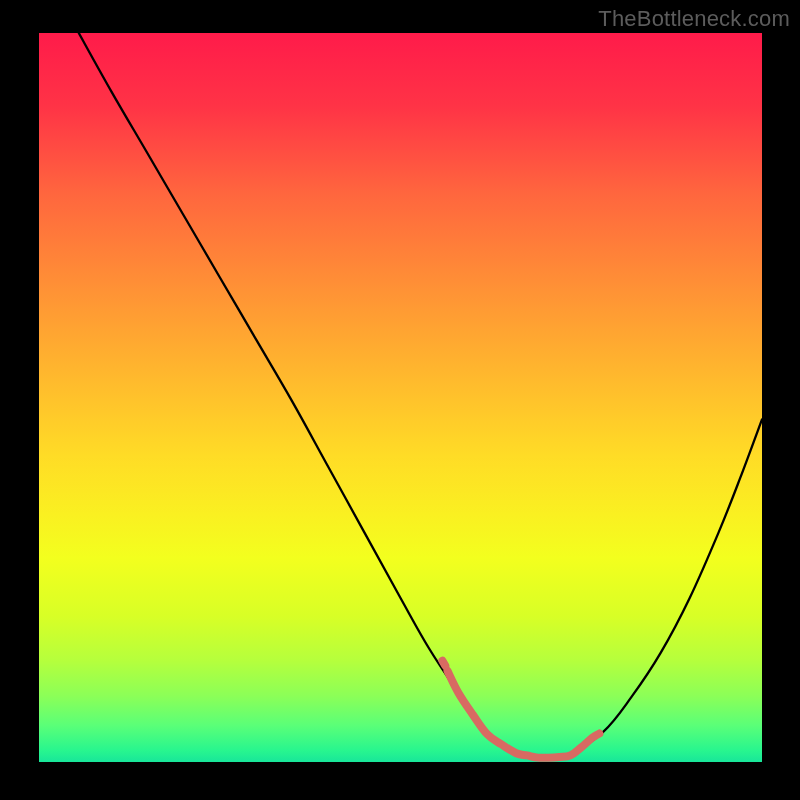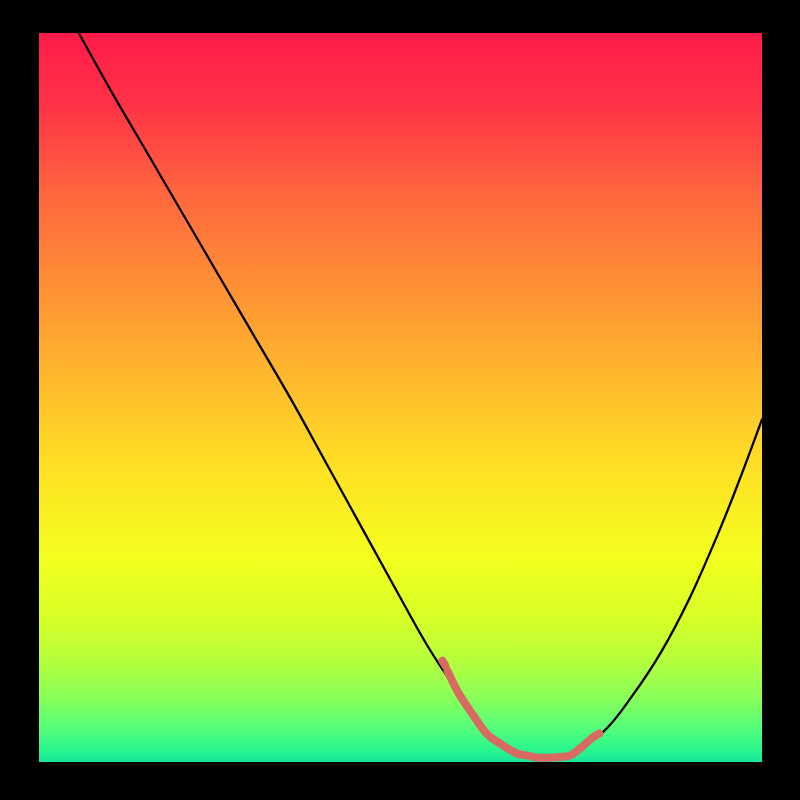--- a/index.html
+++ b/index.html
@@ -38,20 +38,21 @@
   .plot svg {
     display: block;
     width: 100%;
     height: 100%;
   }
 </style>
 </head>
 <body>
 
 <div class="frame">
+  <div class="watermark">TheBottleneck.com</div>
   <div class="plot">
     <svg viewBox="0 0 723 729" preserveAspectRatio="none">
       <defs>
         <linearGradient id="bg-grad" x1="0" y1="0" x2="0" y2="1">
             <stop offset="0.00%" stop-color="#ff1b4a"></stop>
             <stop offset="10.00%" stop-color="#ff3346"></stop>
             <stop offset="22.00%" stop-color="#ff663e"></stop>
             <stop offset="34.00%" stop-color="#ff8e36"></stop>
             <stop offset="46.00%" stop-color="#ffb52e"></stop>
             <stop offset="58.00%" stop-color="#ffdc26"></stop>

